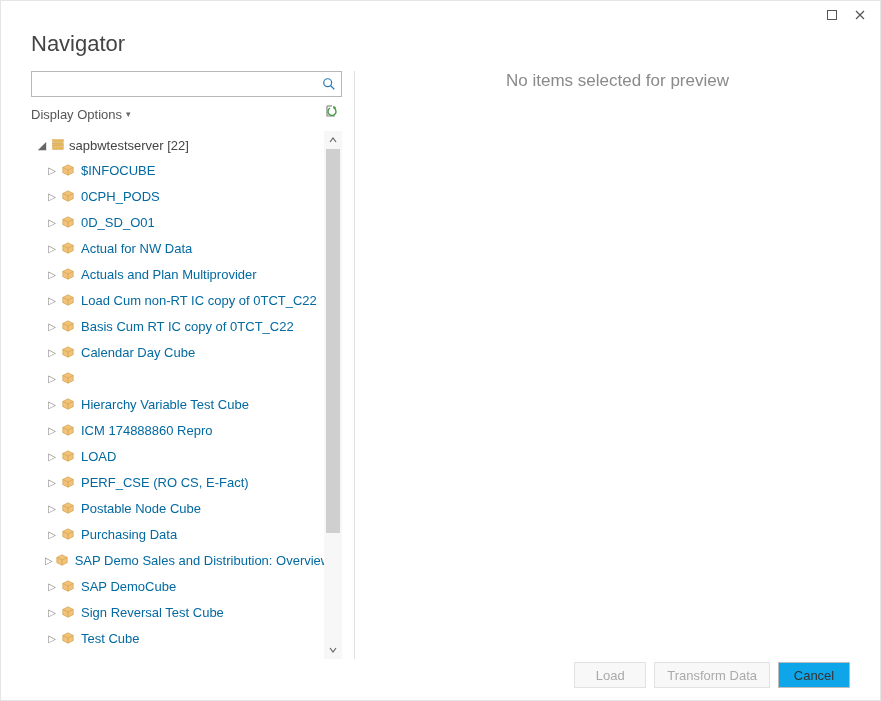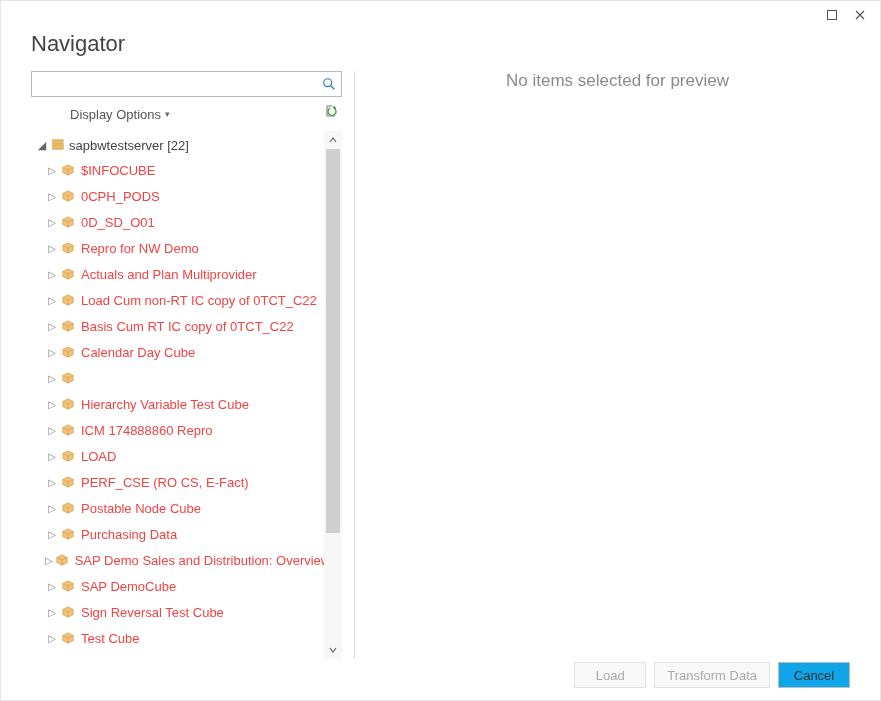--- a/index.html
+++ b/index.html
@@ -80,21 +80,20 @@
     justify-content: space-between;
     align-items: center;
     height: 34px;
   }
   .display-options {
     color: #555;
     font-size: 13px;
     display: flex;
     align-items: center;
     cursor: pointer;
-    margin-left: 39px;
   }
   .display-options .caret {
     font-size: 9px;
     margin-left: 4px;
     color: #666;
   }
   .refresh-icon {
     width: 18px;
     height: 18px;
     cursor: pointer;
@@ -179,21 +178,21 @@
   .tree-item .exp {
     color: #888;
     font-size: 10px;
     width: 14px;
     text-align: center;
   }
   .tree-item .cube-icon {
     margin: 0 6px 0 2px;
   }
   .tree-item .label {
-    color: #ef4444;
+    color: #0369a1;
     white-space: nowrap;
   }
   .right-pane {
     flex: 1;
     display: flex;
     align-items: flex-start;
     justify-content: center;
   }
   .preview-msg {
     color: #8a8a8a;
@@ -327,21 +326,21 @@
                 <span class="label">0D_SD_O01</span>
               </div>
               <div class="tree-item">
                 <span class="exp">▷</span>
                 <span class="cube-icon">
                   <svg width="14" height="14" viewBox="0 0 16 16">
                     <path d="M8 2 L14 5 L14 11 L8 14 L2 11 L2 5 Z" fill="#f0c27a" stroke="#c9953a" stroke-width="0.6"></path>
                     <path d="M2 5 L8 8 L14 5 M8 8 L8 14" fill="none" stroke="#c9953a" stroke-width="0.6"></path>
                   </svg>
                 </span>
-                <span class="label">Repro for NW Demo</span>
+                <span class="label">Actual for NW Data</span>
               </div>
               <div class="tree-item">
                 <span class="exp">▷</span>
                 <span class="cube-icon">
                   <svg width="14" height="14" viewBox="0 0 16 16">
                     <path d="M8 2 L14 5 L14 11 L8 14 L2 11 L2 5 Z" fill="#f0c27a" stroke="#c9953a" stroke-width="0.6"></path>
                     <path d="M2 5 L8 8 L14 5 M8 8 L8 14" fill="none" stroke="#c9953a" stroke-width="0.6"></path>
                   </svg>
                 </span>
                 <span class="label">Actuals and Plan Multiprovider</span>

